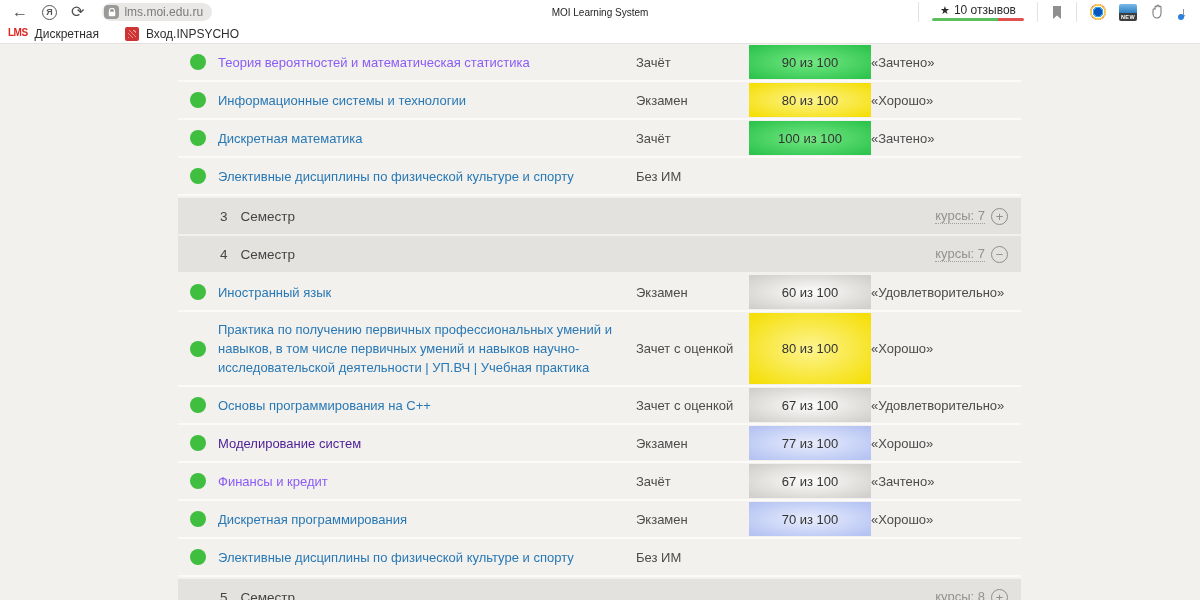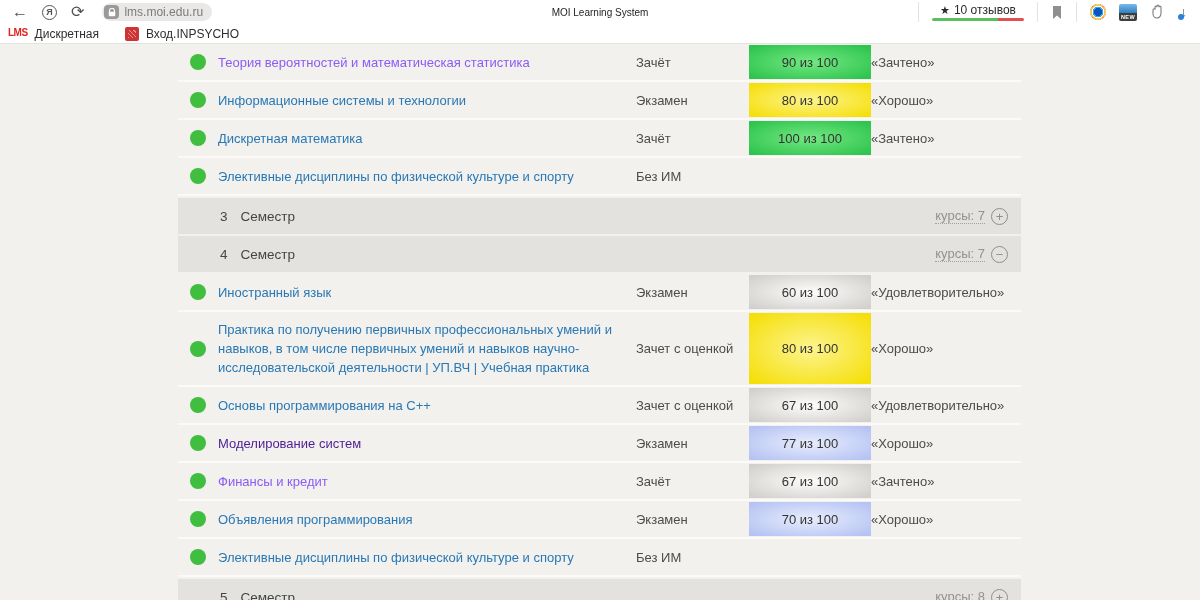--- a/index.html
+++ b/index.html
@@ -292,21 +292,21 @@
       <div class="score-cell" style="background: radial-gradient(rgb(253, 253, 252) 0%, rgb(210, 208, 204) 92%);">67 из 100</div>
     </div>
     <div class="col-grade">«Зачтено»</div>
   </div>
 
   <div class="row">
     <div class="col-dot">
       <span class="dot" style="background: rgb(63, 190, 63);"></span>
     </div>
     <div class="col-name">
-      <a style="color: rgb(40, 120, 181);">Объявления программирования</a>
+      <a style="color: rgb(40, 120, 181);">Дискретная программирования</a>
     </div>
     <div class="col-type">Экзамен</div>
     <div class="col-score">
       <div class="score-cell" style="background: radial-gradient(rgb(232, 237, 252) 0%, rgb(181, 195, 243) 92%);">70 из 100</div>
     </div>
     <div class="col-grade">«Хорошо»</div>
   </div>
 
   <div class="row">
     <div class="col-dot">

